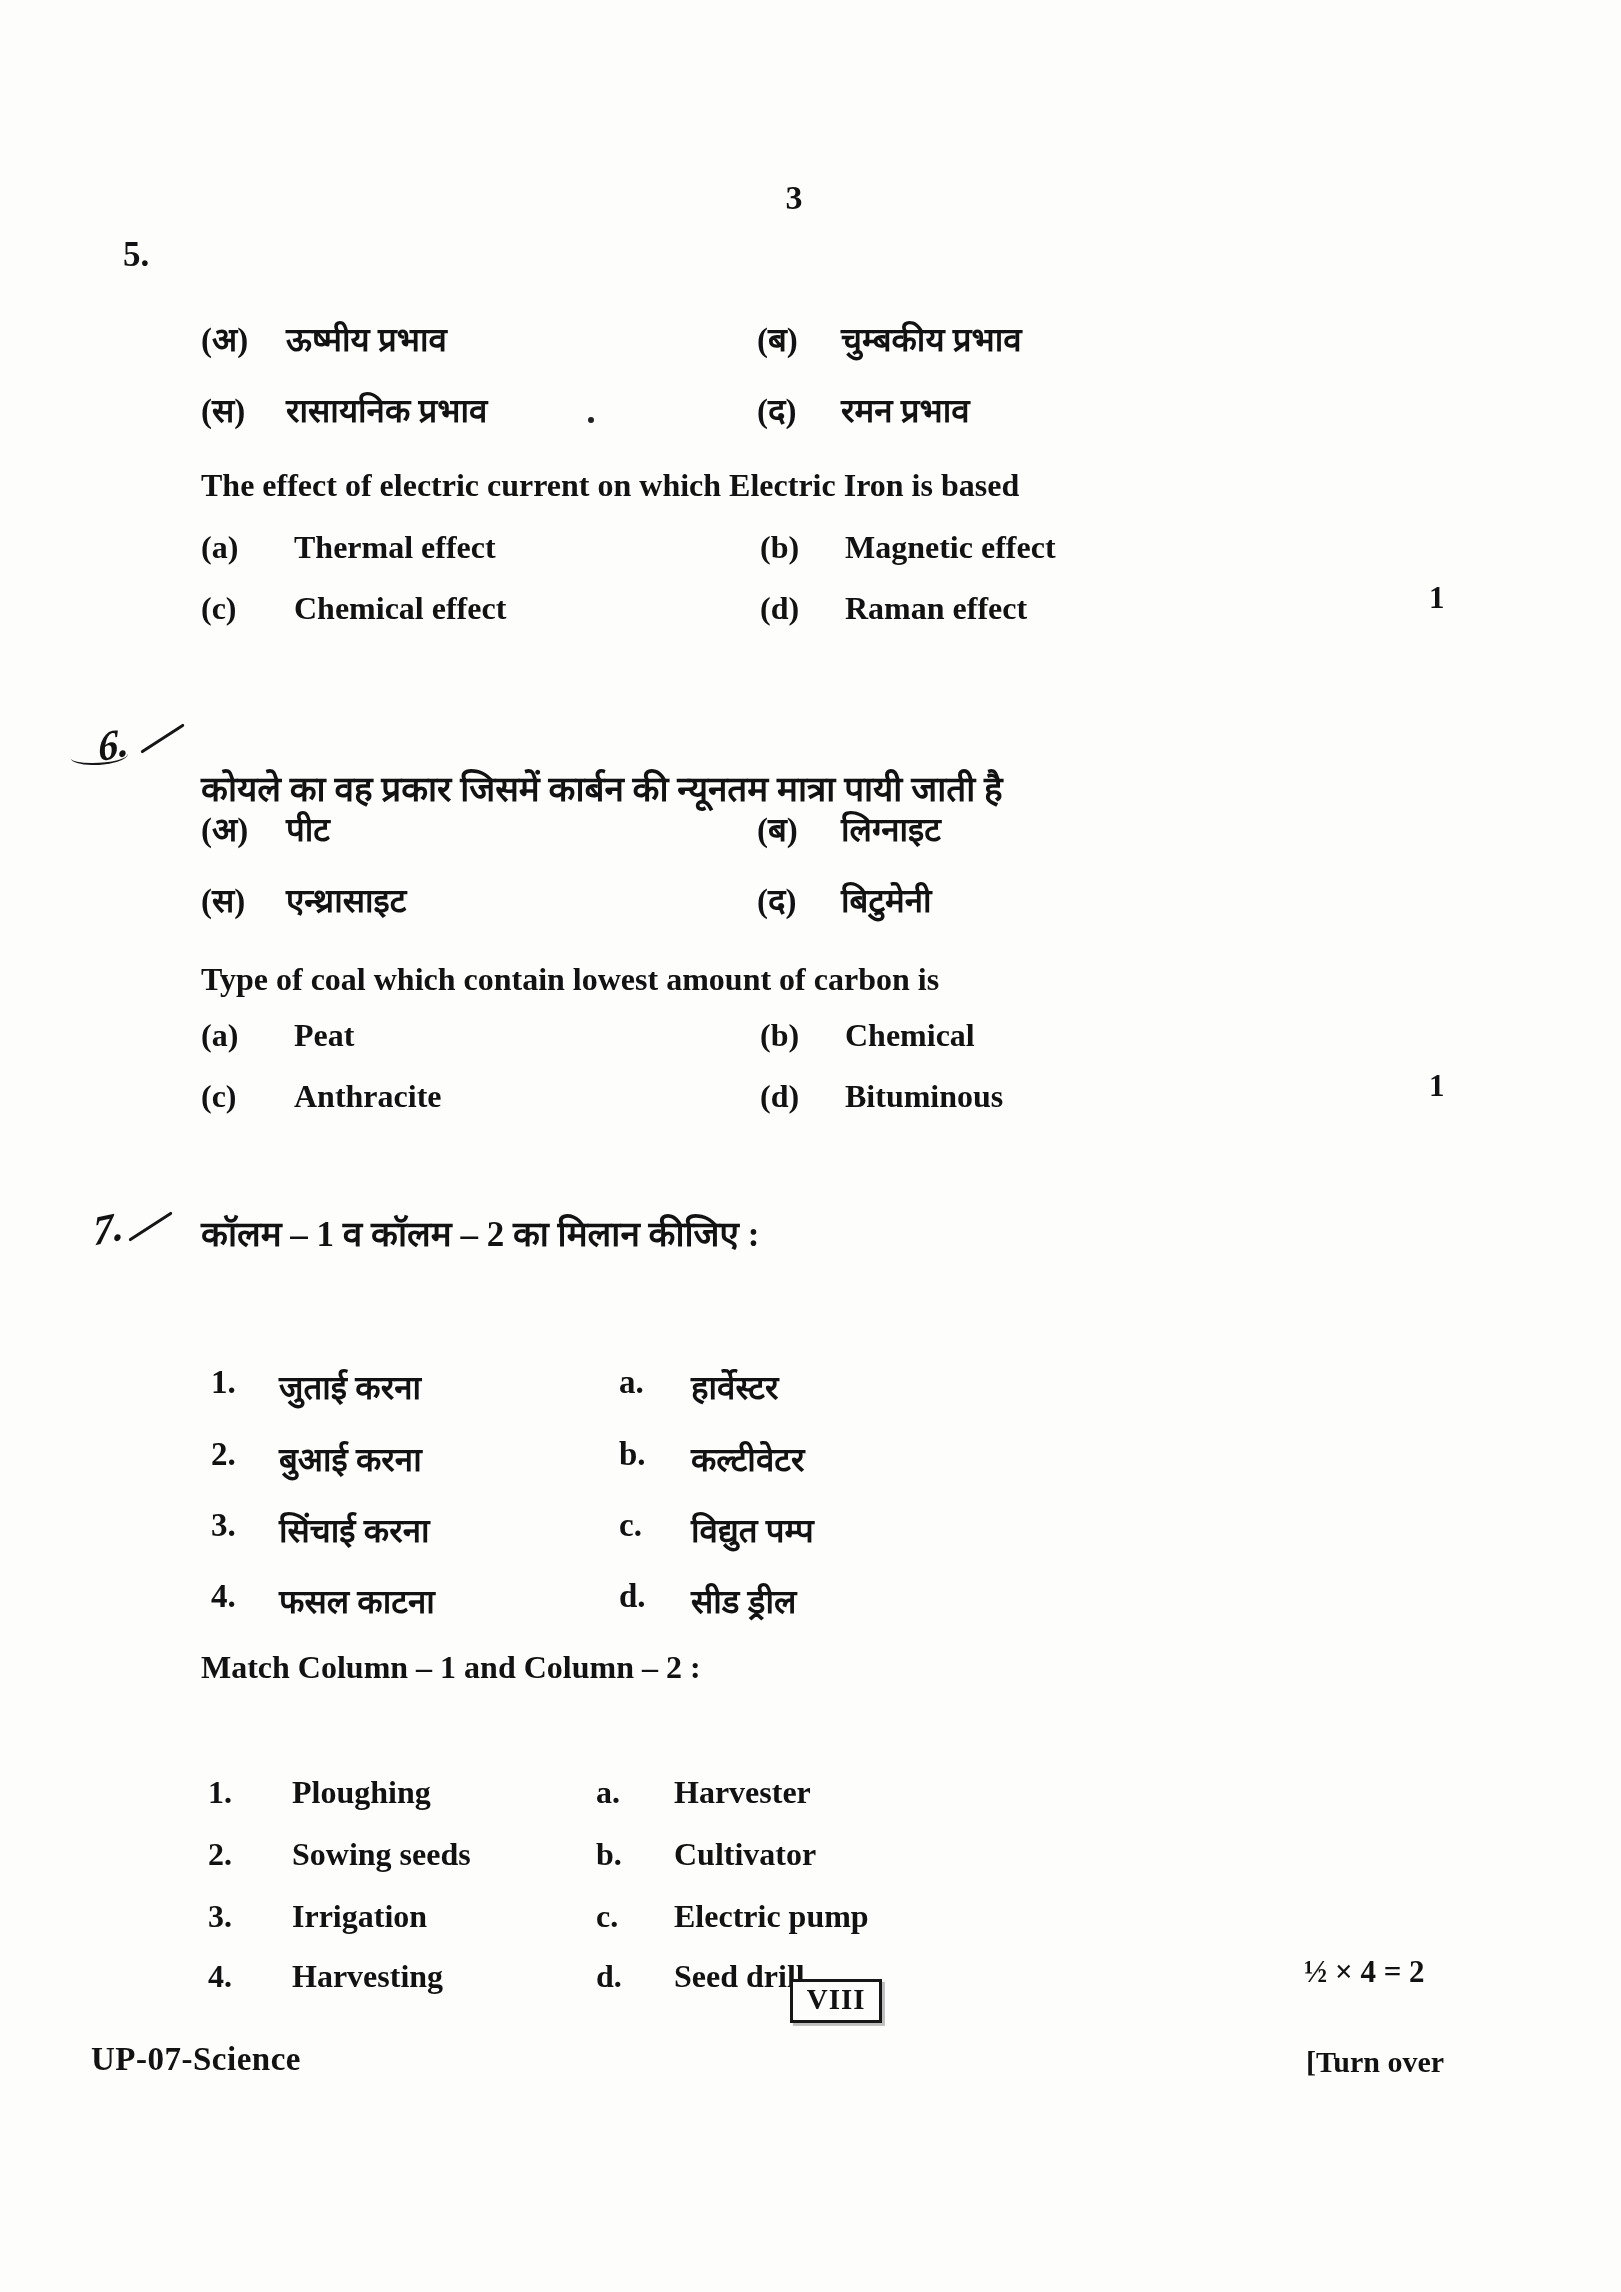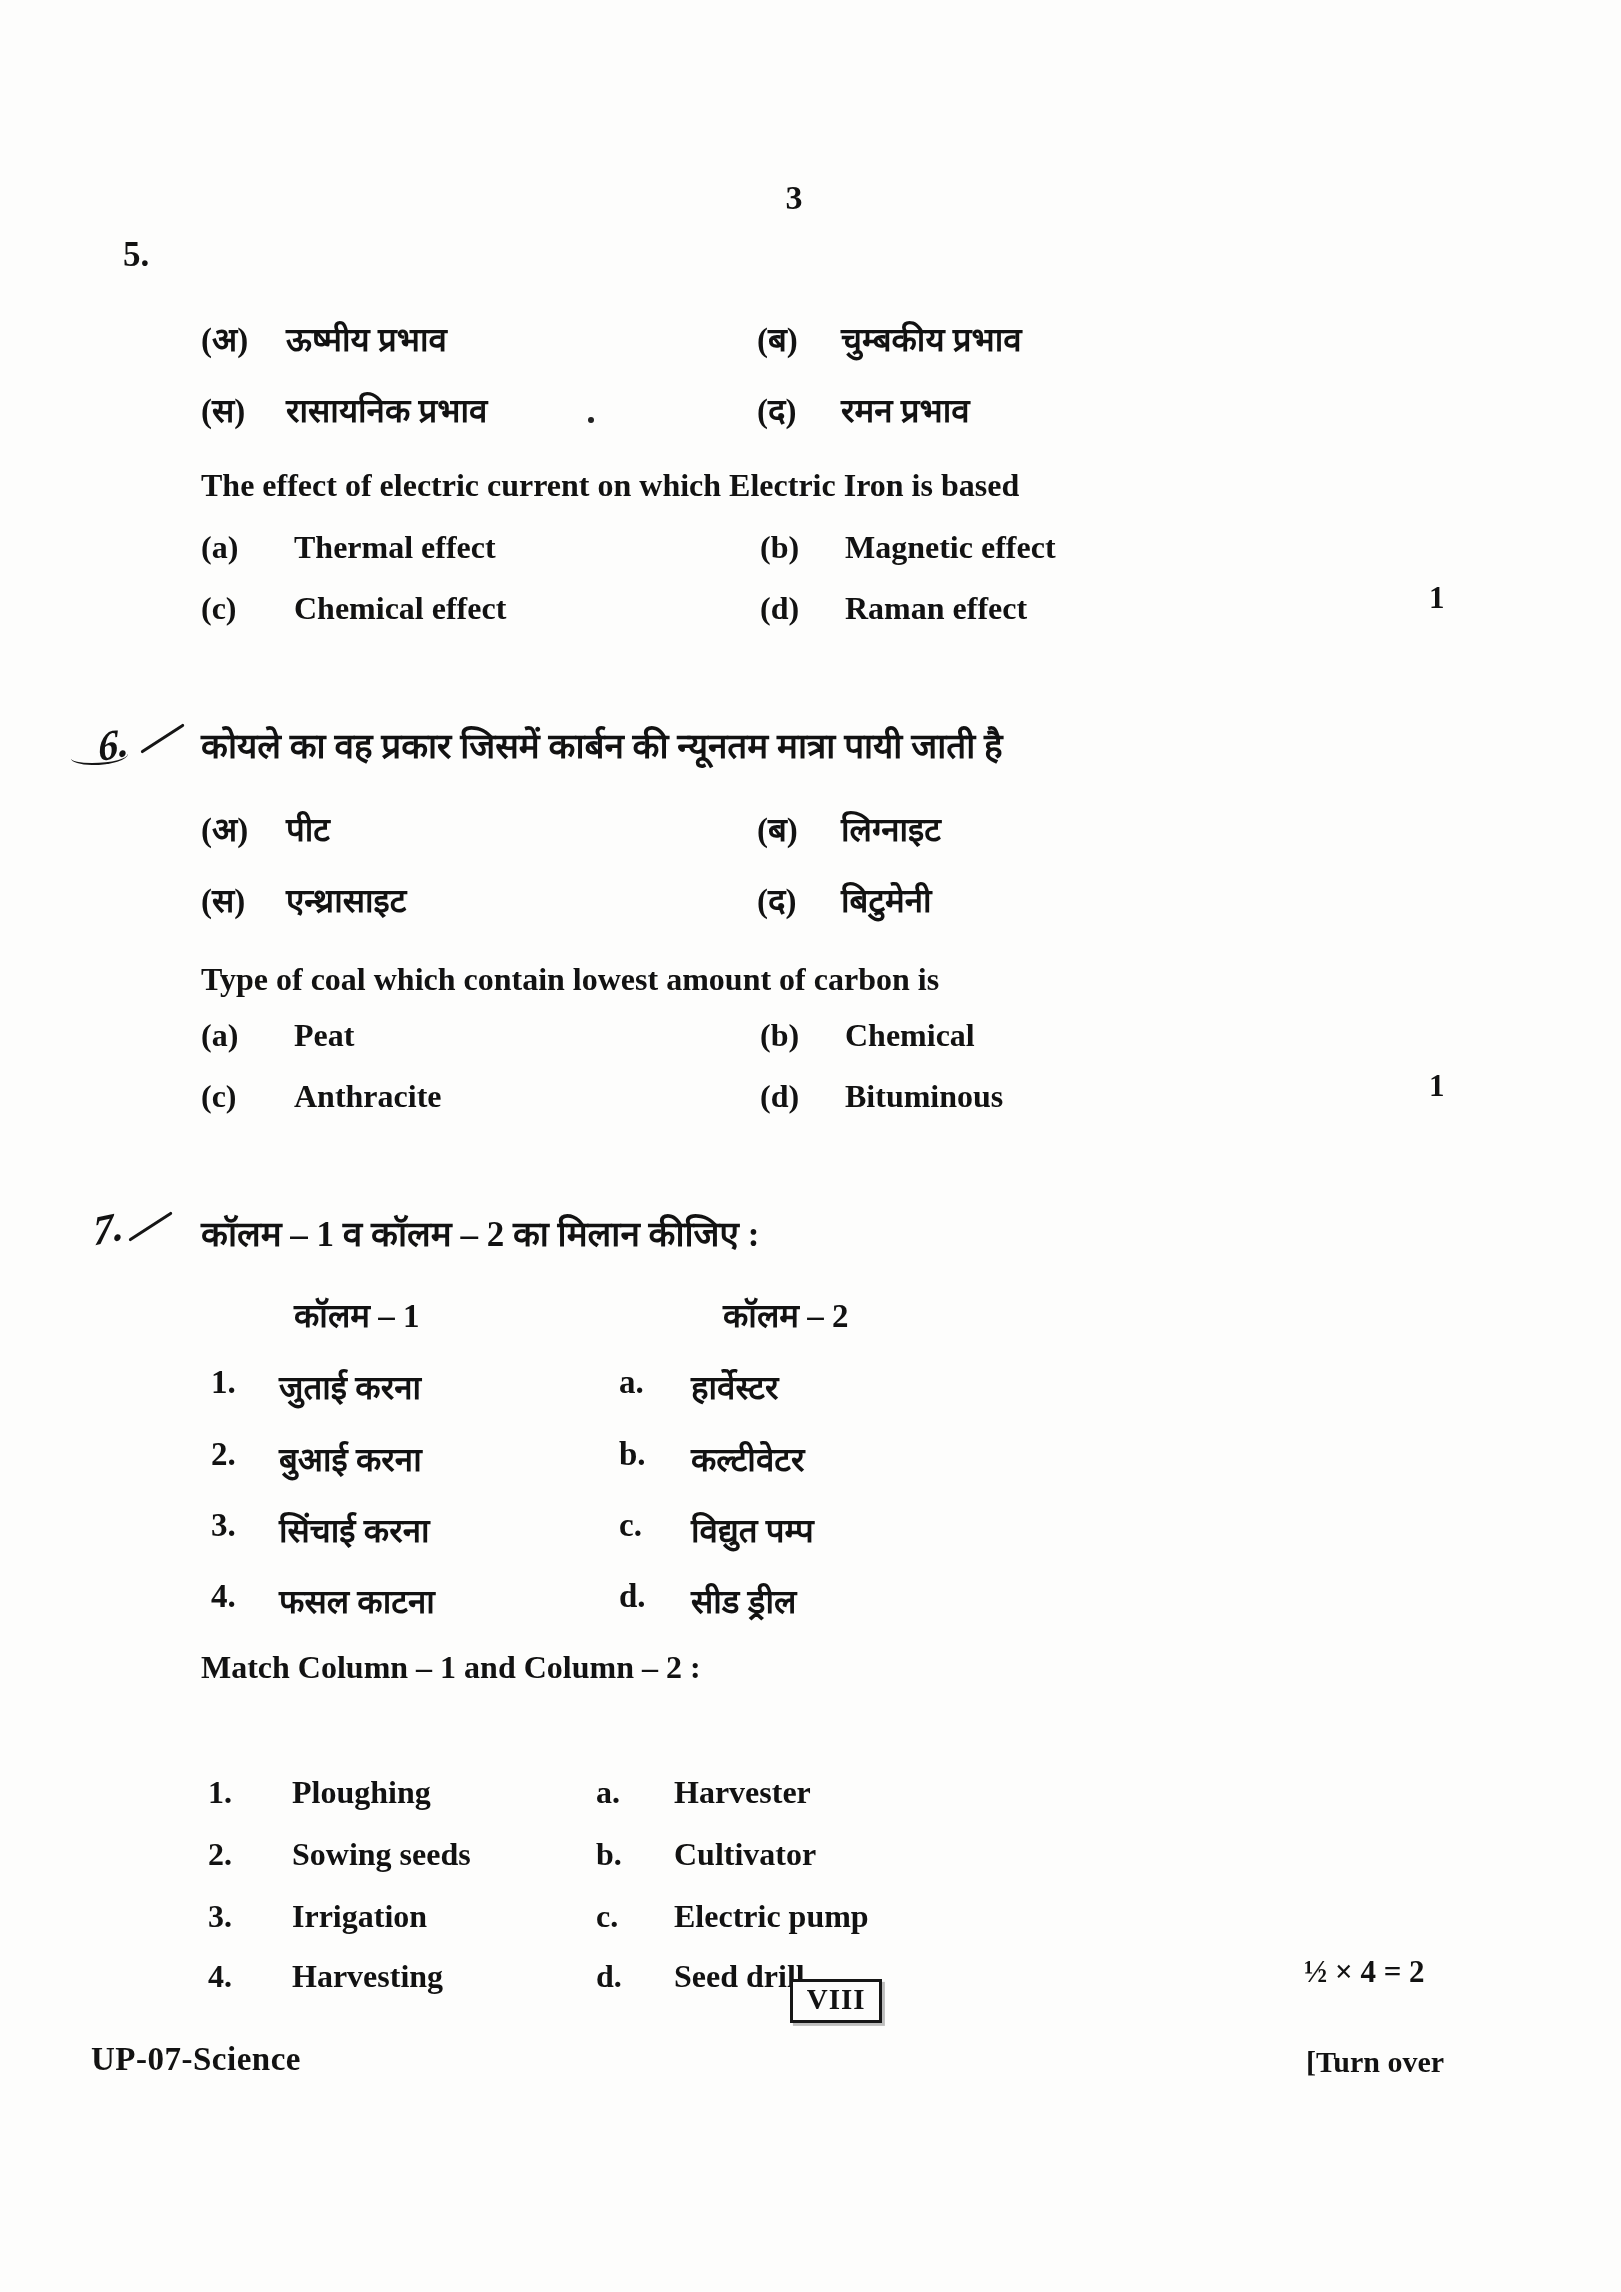--- a/index.html
+++ b/index.html
@@ -111,21 +111,21 @@
     <span class="e-l2 eng">(d)</span>
     <span class="e-t2 eng">Raman effect</span>
   </div>
   <div class="abs marks" style="top:580px;left:1429px;">1</div>
 
   <div class="abs" style="top:720px;left:98px;">
     <span class="hand">6.</span>
   </div>
   <div class="abs pen-slash" style="top:737px;left:137px;"></div>
   <div class="abs pen-tail" style="top:747px;left:71px;"></div>
-  <div class="abs hindi" style="top:721px;left:201px;">कोयले का वह प्रकार जिसमें कार्बन की न्यूनतम मात्रा पायी जाती है</div>
+  <div class="abs hindi" style="top:764px;left:201px;">कोयले का वह प्रकार जिसमें कार्बन की न्यूनतम मात्रा पायी जाती है</div>
 
   <div class="abs row" style="top:806px;">
     <span class="c-l1 hindi-opt">(अ)</span>
     <span class="c-t1 hindi-opt">पीट</span>
     <span class="c-l2 hindi-opt">(ब)</span>
     <span class="c-t2 hindi-opt">लिग्नाइट</span>
   </div>
   <div class="abs row" style="top:877px;">
     <span class="c-l1 hindi-opt">(स)</span>
     <span class="c-t1 hindi-opt">एन्थ्रासाइट</span>
@@ -148,24 +148,20 @@
     <span class="e-t2 eng">Bituminous</span>
   </div>
   <div class="abs marks" style="top:1068px;left:1429px;">1</div>
 
   <div class="abs" style="top:1204px;left:93px;">
     <span class="hand">7.</span>
   </div>
   <div class="abs pen-slash" style="top:1225px;left:125px;"></div>
   <div class="abs hindi" style="top:1209px;left:201px;">कॉलम – 1 व कॉलम – 2 का मिलान कीजिए :</div>
 
-  <div class="abs row" style="top:1292px;">
-    <span class="hindi-opt" style="position:absolute;left:294px;">कॉलम – 1</span>
-    <span class="hindi-opt" style="position:absolute;left:723px;">कॉलम – 2</span>
-  </div>
 
   <div class="abs row" style="top:1364px;">
     <span class="m-num hindi-opt">1.</span>
     <span class="m-c1 hindi-opt">जुताई करना</span>
     <span class="m-let hindi-opt">a.</span>
     <span class="m-c2 hindi-opt">हार्वेस्टर</span>
   </div>
   <div class="abs row" style="top:1436px;">
     <span class="m-num hindi-opt">2.</span>
     <span class="m-c1 hindi-opt">बुआई करना</span>

